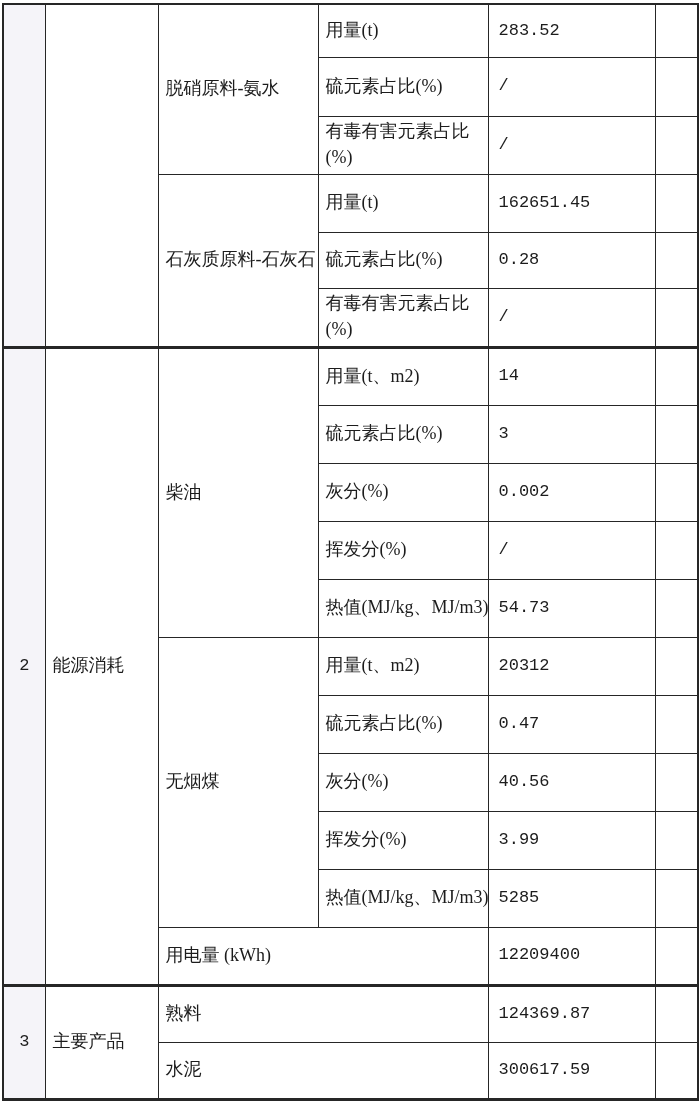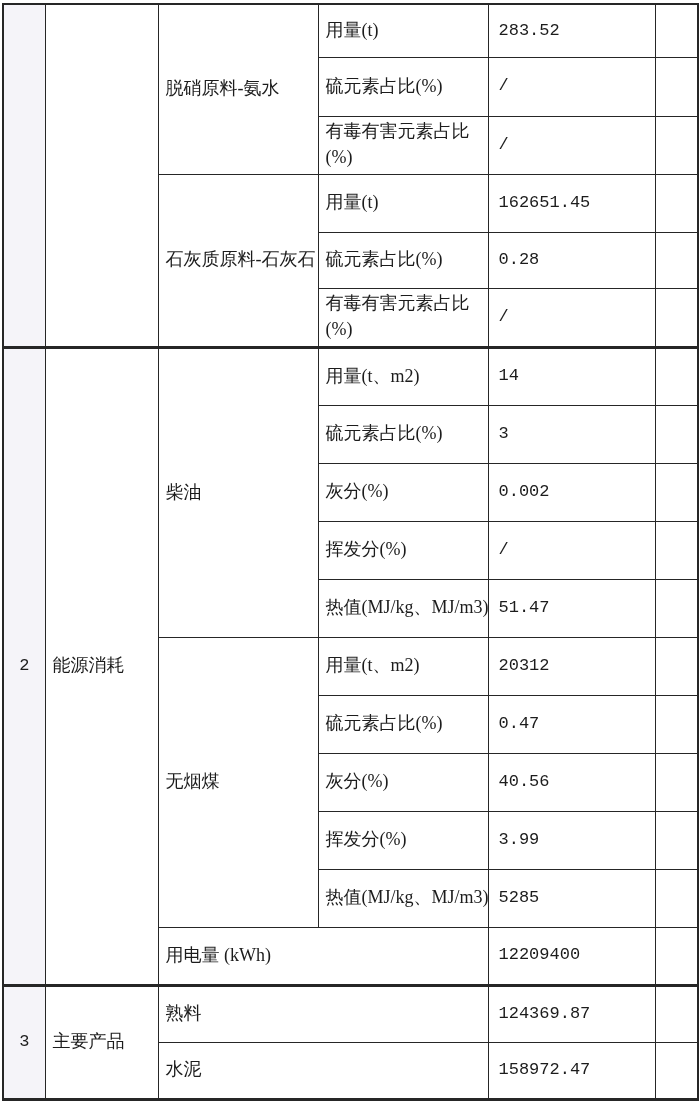--- a/index.html
+++ b/index.html
@@ -110,21 +110,21 @@
         <td class="val">0.002</td>
         <td class="end"></td>
       </tr>
       <tr class="h58">
         <td class="nw">挥发分(%)</td>
         <td class="val">/</td>
         <td class="end"></td>
       </tr>
       <tr class="h58">
         <td class="nw">热值(MJ/kg、MJ/m3)</td>
-        <td class="val">51.47</td>
+        <td class="val">54.73</td>
         <td class="end"></td>
       </tr>
       <tr class="h58">
         <td class="nw" rowspan="5">无烟煤</td>
         <td class="nw">用量(t、m2)</td>
         <td class="val">20312</td>
         <td class="end"></td>
       </tr>
       <tr class="h58">
         <td class="nw">硫元素占比(%)</td>
@@ -154,18 +154,18 @@
 
       <tr class="h57 sec">
         <td class="no" rowspan="2">3</td>
         <td class="nw" rowspan="2">主要产品</td>
         <td class="nw" colspan="2">熟料</td>
         <td class="val">124369.87</td>
         <td class="end"></td>
       </tr>
       <tr class="h57">
         <td class="nw" colspan="2">水泥</td>
-        <td class="val">158972.47</td>
+        <td class="val">300617.59</td>
         <td class="end"></td>
       </tr>
     </tbody>
   </table>
 </div>
 
 </body></html>

